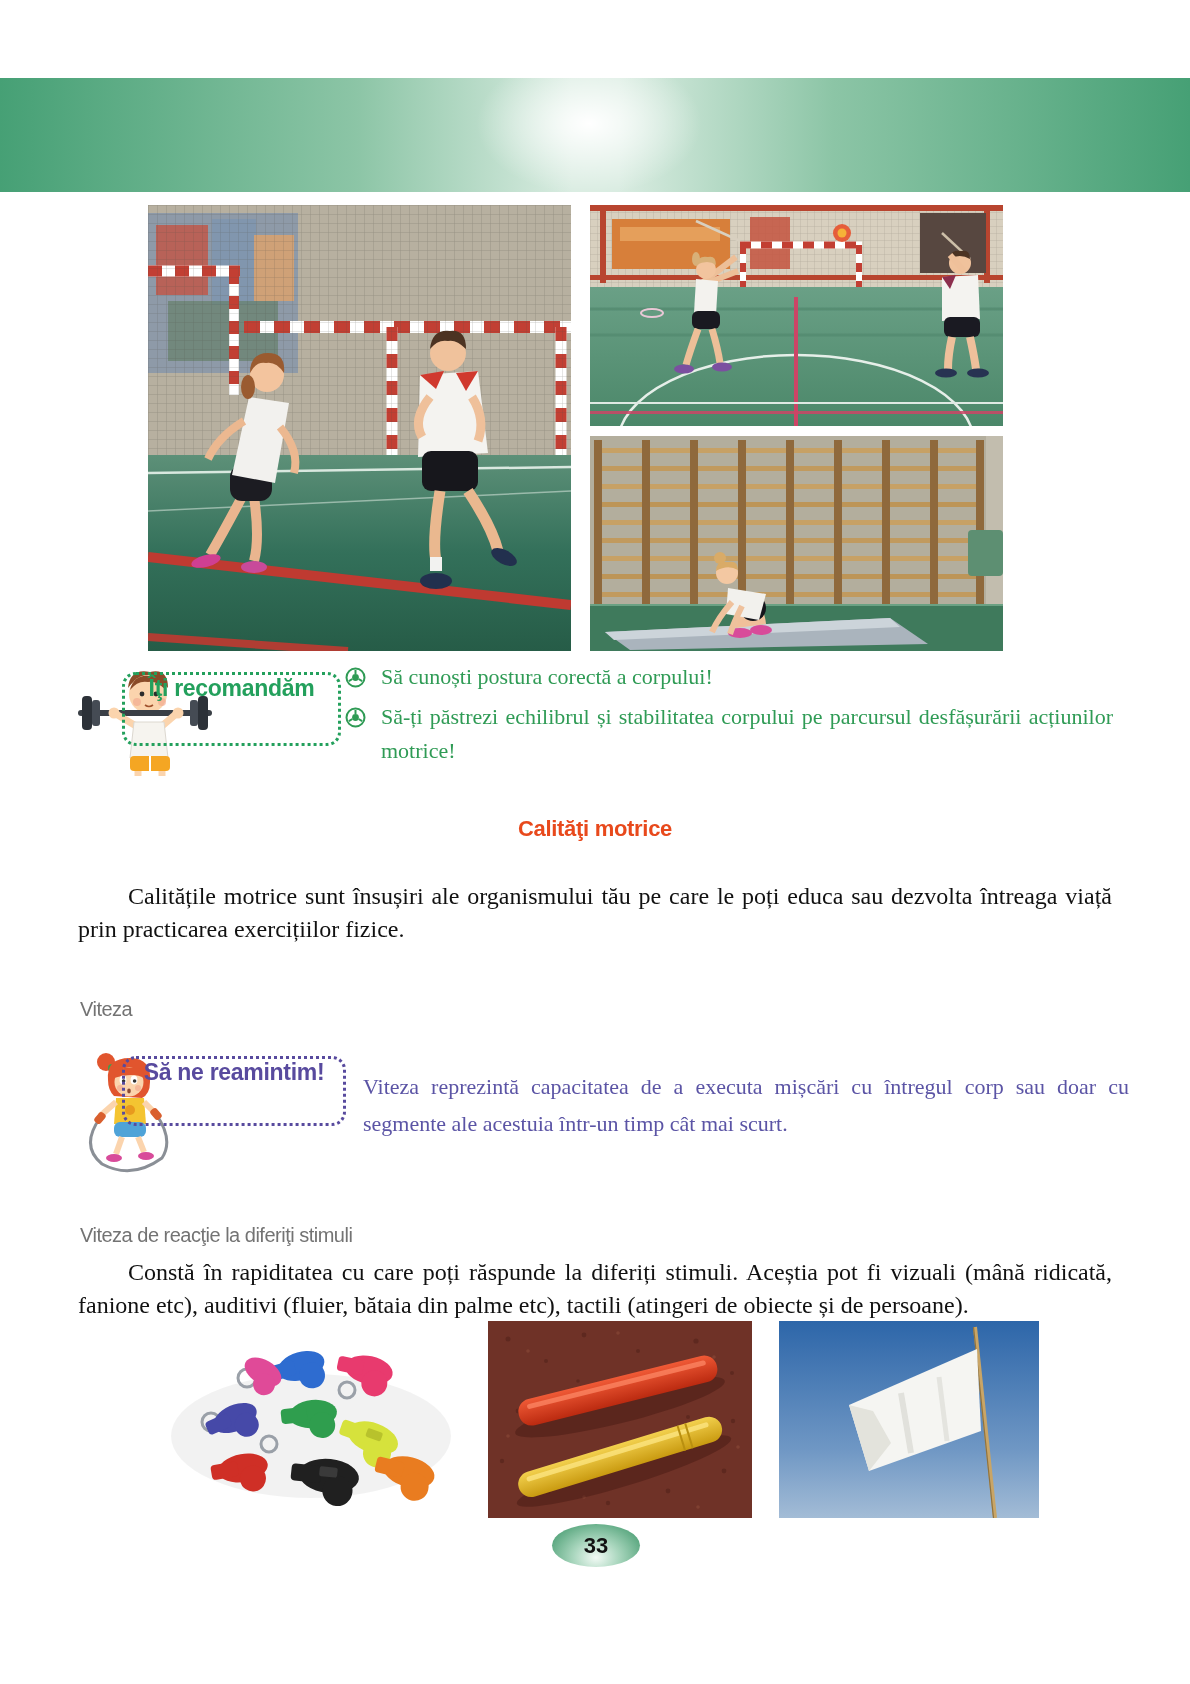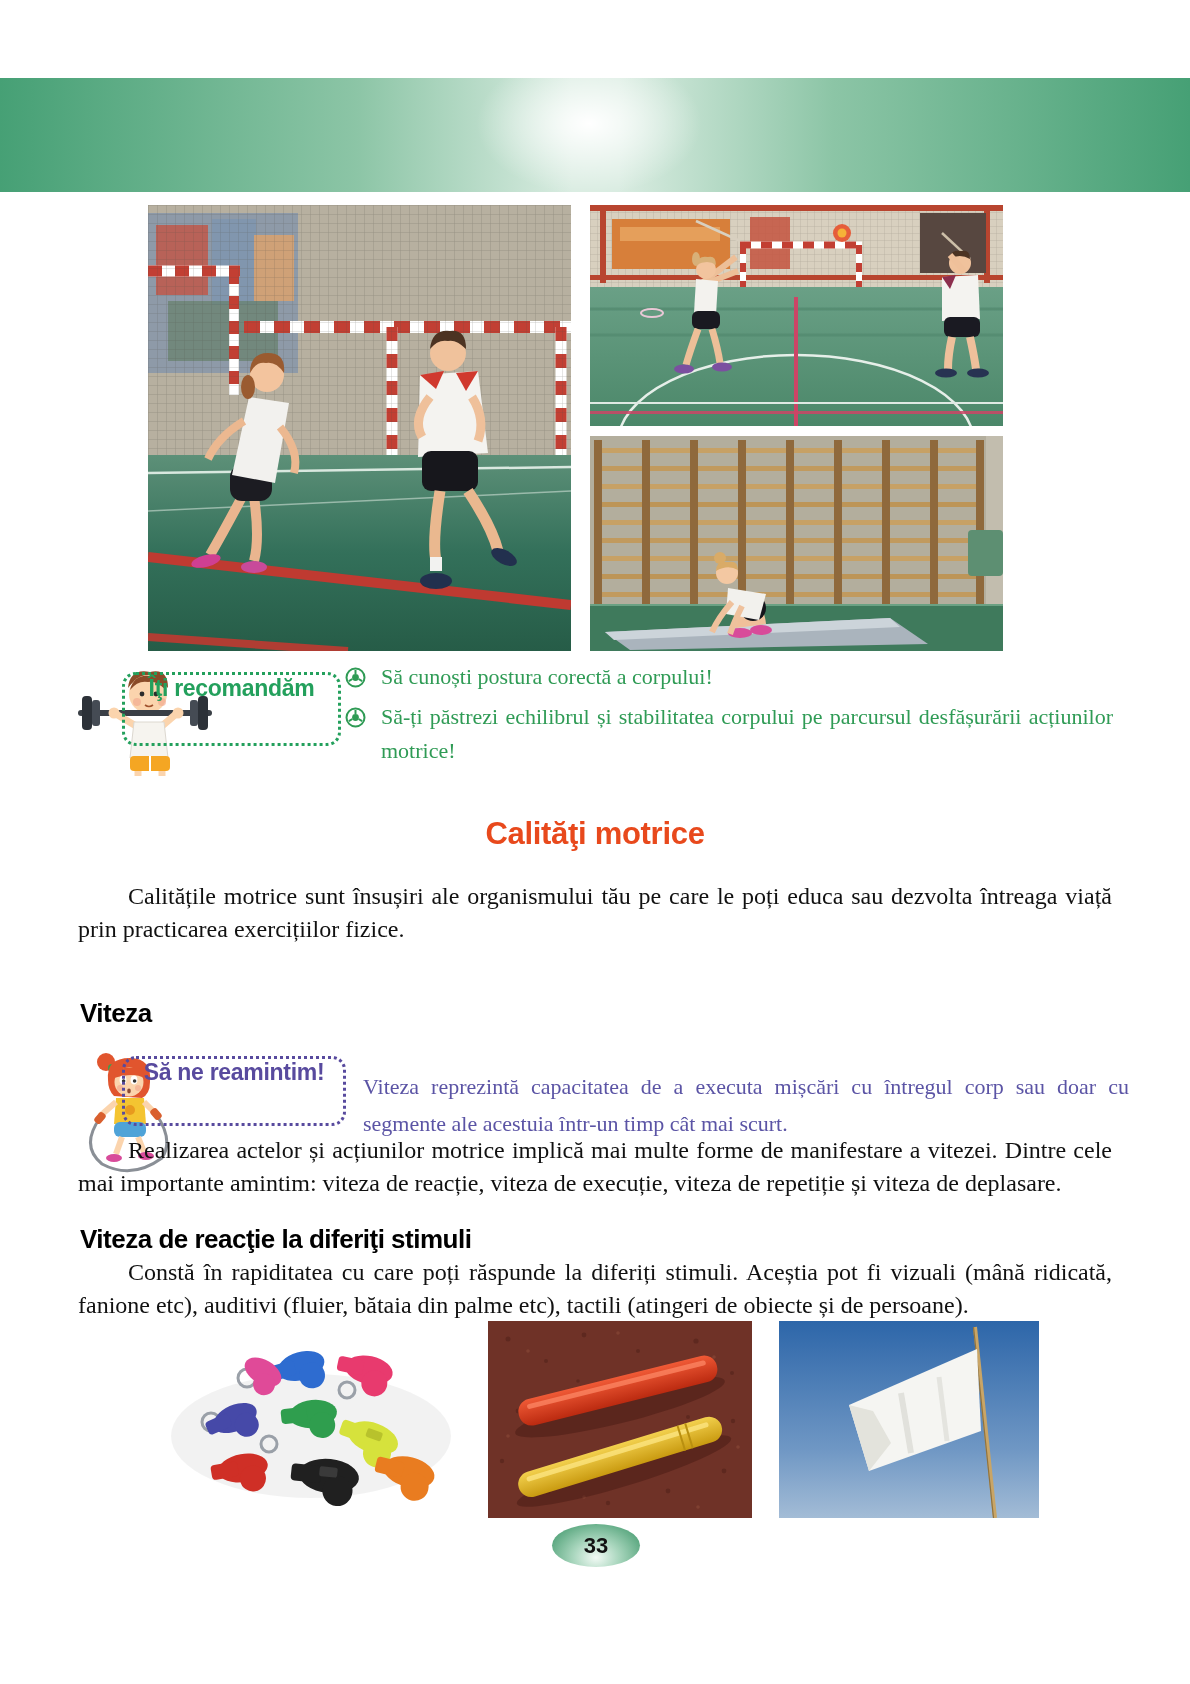--- a/index.html
+++ b/index.html
@@ -24,22 +24,22 @@
   .callout-label.purple{color:#584a9e;}
 
   
   .bullets{left:345px;top:660px;width:768px;}
   .bullet-row{display:flex;align-items:flex-start;gap:15px;margin-bottom:6px;}
   .bullet-row .ball{flex:0 0 auto;margin-top:7px;}
   .bullet-row p{margin:0;font-size:22px;line-height:34px;color:#2f9b55;text-align:justify;}
 
   
   .main-title{left:0;top:816px;width:1190px;text-align:center;margin:0;
-    font-family:"Liberation Sans",sans-serif;font-weight:bold;font-size:31px;color:#e8491c;letter-spacing:-0.3px;}
-  .subhead{font-family:"Liberation Sans",sans-serif;font-weight:bold;font-size:26px;color:#000000;letter-spacing:-0.5px;margin:0;}
+    font-family:"Liberation Sans",sans-serif;font-weight:bold;font-size:22px;color:#e8491c;letter-spacing:-0.3px;}
+  .subhead{font-family:"Liberation Sans",sans-serif;font-weight:normal;font-size:20px;color:#737373;letter-spacing:-0.5px;margin:0;}
   .body-par{margin:0;width:1034px;font-size:24px;line-height:33px;text-align:justify;text-indent:50px;}
   .accent-purple{margin:16px;width:766px;font-size:22px;line-height:37px;color:#5b54a5;text-align:justify;}
 
   
   .page-oval{left:552px;top:1524px;width:88px;height:43px;border-radius:50%;
     background:radial-gradient(ellipse at 50% 78%, #f2faf5 0%, #a7d5bc 38%, #58a67e 80%, #3d8a64 100%);
     display:flex;align-items:center;justify-content:center;}
   .page-oval span{font-family:"Liberation Sans",sans-serif;font-weight:bold;font-size:22px;color:#111;}
 </style>
 </head>
@@ -327,21 +327,20 @@
     <path d="M66,91 L72,106" stroke="#fbd4ad" stroke-width="6"></path>
     <ellipse cx="42" cy="112" rx="8" ry="4" fill="#d84b9a"></ellipse>
     <ellipse cx="74" cy="110" rx="8" ry="4" fill="#d84b9a"></ellipse>
   </svg>
   <div class="abs callout-box purple" style="left:122px;top:1056px;width:218px;height:64px;">
     <span class="callout-label purple">Să ne reamintim!</span>
   </div>
 
   <p class="abs accent-purple" style="left:347px;top:1052px;">Viteza reprezintă capacitatea de a executa mișcări cu întregul corp sau doar cu segmente ale acestuia într-un timp cât mai scurt.</p>
 
-  <p class="abs body-par" style="left:78px;top:1134px;">Realizarea actelor și acțiunilor motrice implică mai multe forme de manifestare a vitezei. Dintre cele mai importante amintim: viteza de reacție, viteza de execuție, viteza de repetiție și viteza de deplasare.</p>
 
   <h2 class="abs subhead" style="left:80px;top:1224px;">Viteza de reacţie la diferiţi stimuli</h2>
 
   <p class="abs body-par" style="left:78px;top:1256px;">Constă în rapiditatea cu care poți răspunde la diferiți stimuli. Aceștia pot fi vizuali (mână ridicată, fanione etc), auditivi (fluier, bătaia din palme etc), tactili (atingeri de obiecte și de persoane).</p>
 
   <figure class="abs photo" style="left:151px;top:1326px;width:327px;height:190px;margin:0;">
     <svg width="327" height="190" viewBox="0 0 327 190" xmlns="http://www.w3.org/2000/svg">
       <rect width="327" height="190" fill="#ffffff"></rect>
       <ellipse cx="160" cy="110" rx="140" ry="62" fill="#000000" opacity="0.05"></ellipse>
       <g stroke="#9aa0a8" stroke-width="3" fill="none">

